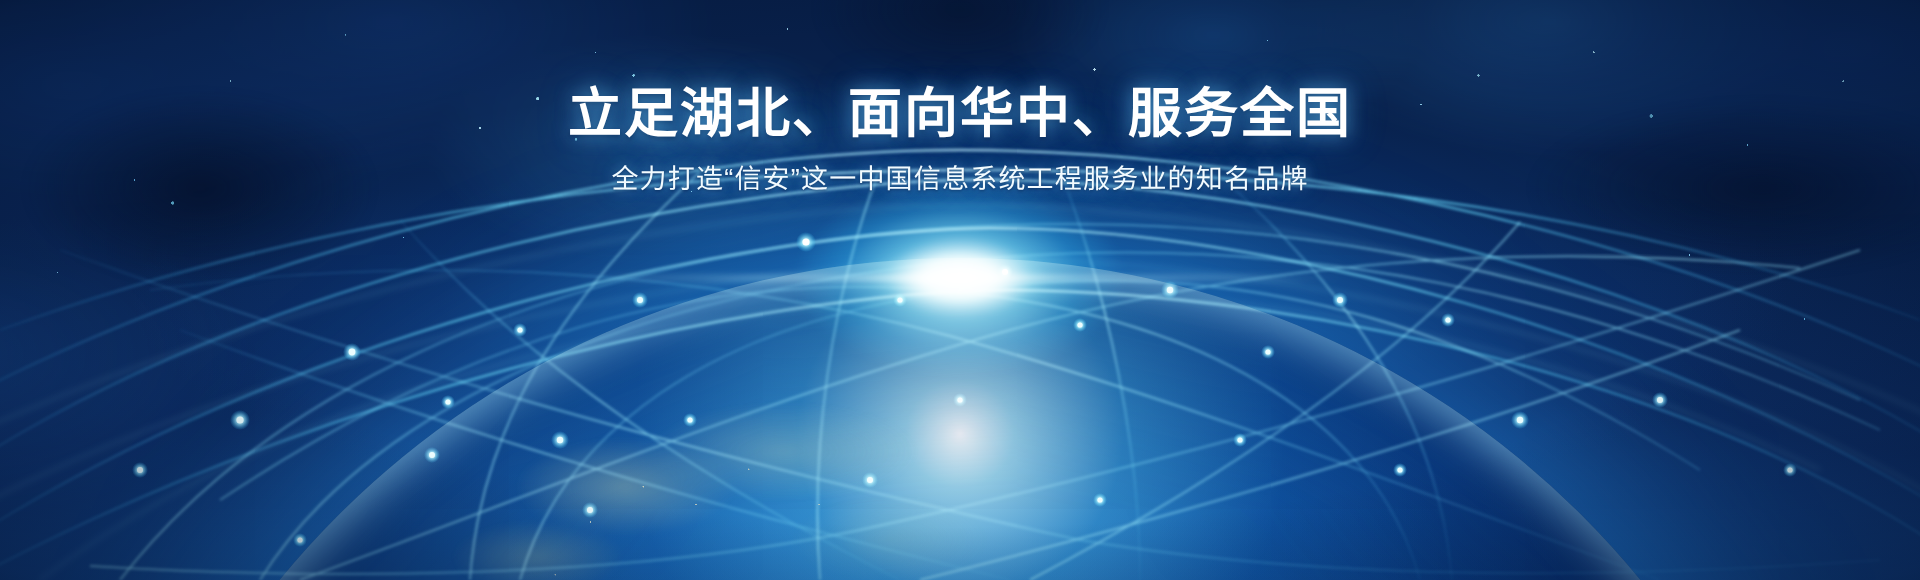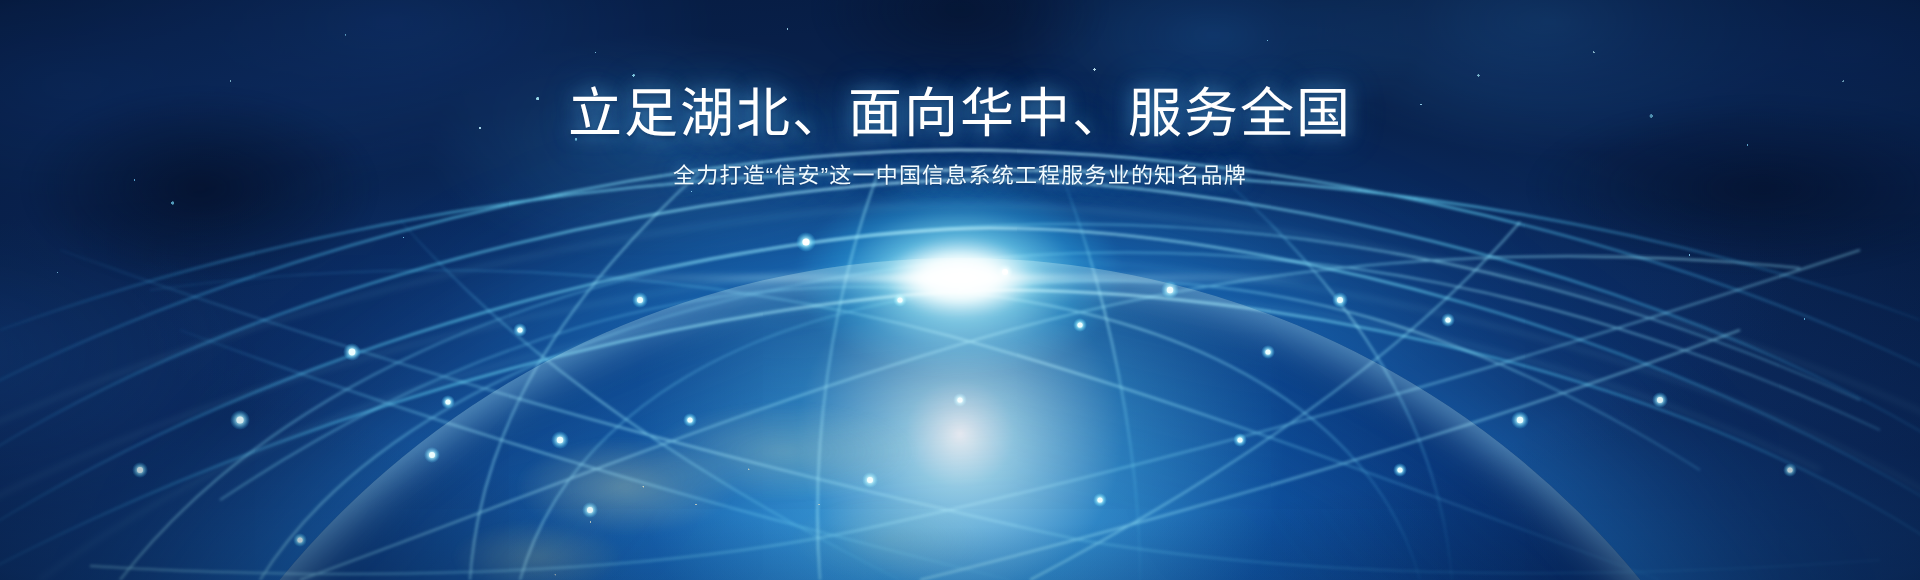--- a/index.html
+++ b/index.html
@@ -191,31 +191,31 @@
     left:0; right:0;
     top:82px;
     text-align:center;
     z-index:12;
     pointer-events:none;
   }
   .headline{
     margin:0;
     font-size:54px;
     line-height:1.16;
-    font-weight:normal;
+    font-weight:bold;
     color:#ffffff;
     letter-spacing:2px;
     text-shadow:
       0 0 18px rgba(120,215,255,.55),
       0 0 38px rgba(40,150,255,.45),
       0 2px 4px rgba(2,20,60,.75);
   }
   .subhead{
     margin:16px 0 4px 0;
-    font-size:22px;
+    font-size:27px;
     line-height:1.4;
     font-weight:normal;
     color:#f2fbff;
     letter-spacing:1.2px;
     text-shadow:
       0 0 12px rgba(120,215,255,.5),
       0 0 26px rgba(40,150,255,.35),
       0 1px 3px rgba(2,20,60,.7);
   }
 </style>

